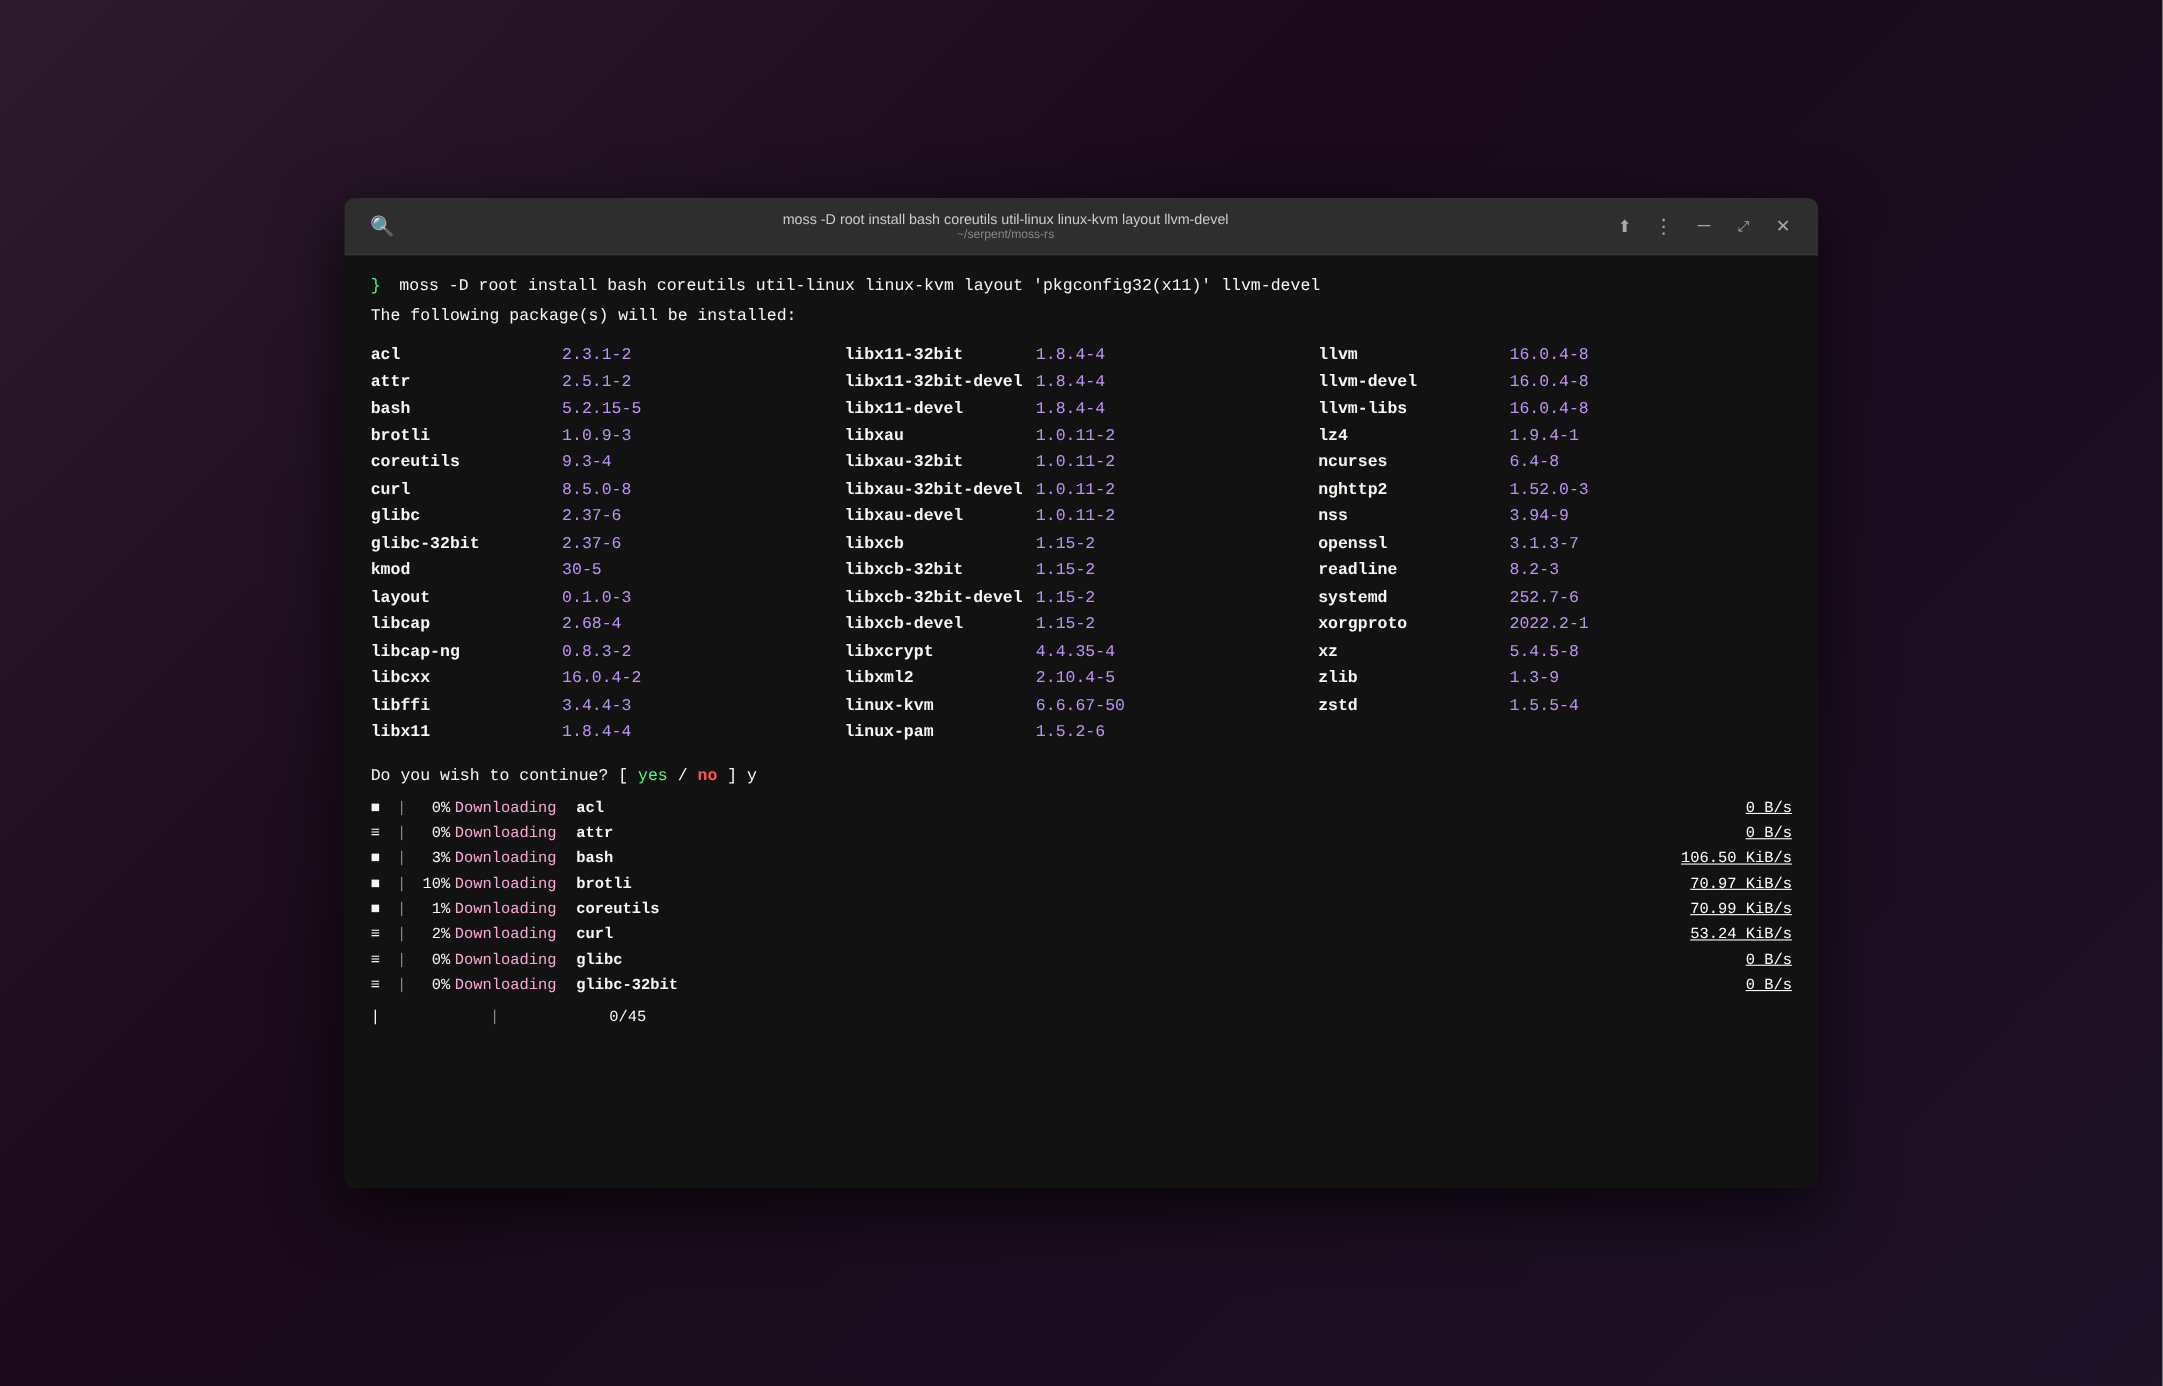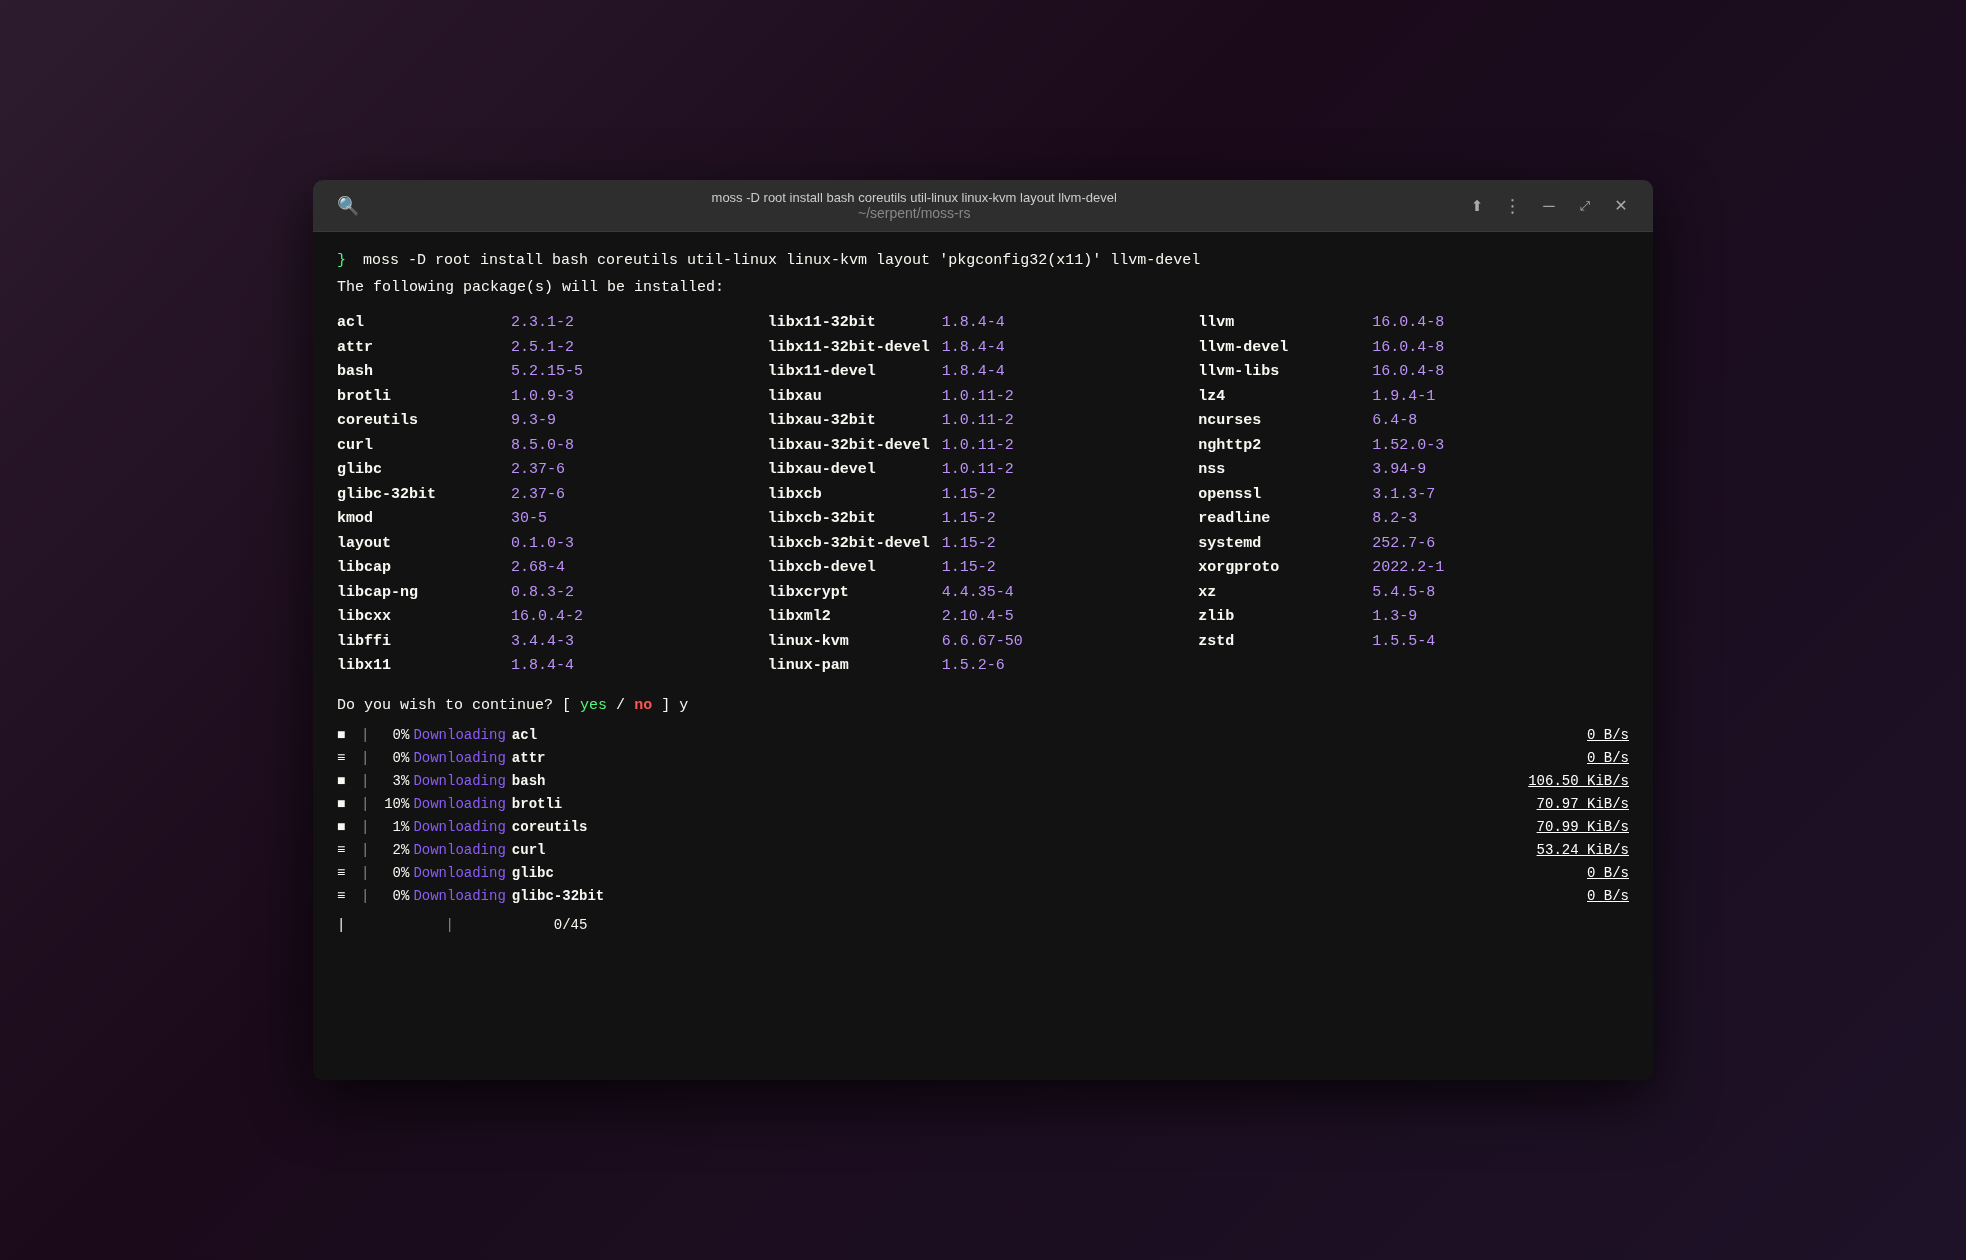--- a/index.html
+++ b/index.html
@@ -22,21 +22,21 @@
       flex-direction: column;
     }
     .titlebar-title {
       color: #cccccc;
       font-size: 13px;
       font-family: 'Segoe UI', sans-serif;
       white-space: nowrap;
     }
     .titlebar-subtitle {
       color: #888888;
-      font-size: 14px;
+      font-size: 11px;
       font-family: 'Segoe UI', sans-serif;
       text-align: center;
     }
     .titlebar-right {
       display: flex;
       align-items: center;
       gap: 4px;
       margin-left: auto;
     }
     .titlebar-btn {
@@ -129,22 +129,22 @@
       color: #888;
       margin: 0 4px;
     }
     .dl-pct {
       color: #f8f8f2;
       min-width: 36px;
       text-align: right;
       margin-right: 4px;
     }
     .dl-word {
-      color: #8b5cf6;
-      margin-right: 6px;
+      color: #f9a8d4;
+      margin-right: 18px;
     }
     .dl-pkg {
       color: #f8f8f2;
       font-weight: bold;
     }
     .dl-speed {
       margin-left: auto;
       color: #ffffff;
       text-decoration: underline;
     }
@@ -228,21 +228,21 @@
           <div class="pkg-row">
             <span class="pkg-name">bash</span>
             <span class="pkg-ver">5.2.15-5</span>
           </div>
           <div class="pkg-row">
             <span class="pkg-name">brotli</span>
             <span class="pkg-ver">1.0.9-3</span>
           </div>
           <div class="pkg-row">
             <span class="pkg-name">coreutils</span>
-            <span class="pkg-ver">9.3-9</span>
+            <span class="pkg-ver">9.3-4</span>
           </div>
           <div class="pkg-row">
             <span class="pkg-name">curl</span>
             <span class="pkg-ver">8.5.0-8</span>
           </div>
           <div class="pkg-row">
             <span class="pkg-name">glibc</span>
             <span class="pkg-ver">2.37-6</span>
           </div>
           <div class="pkg-row">

